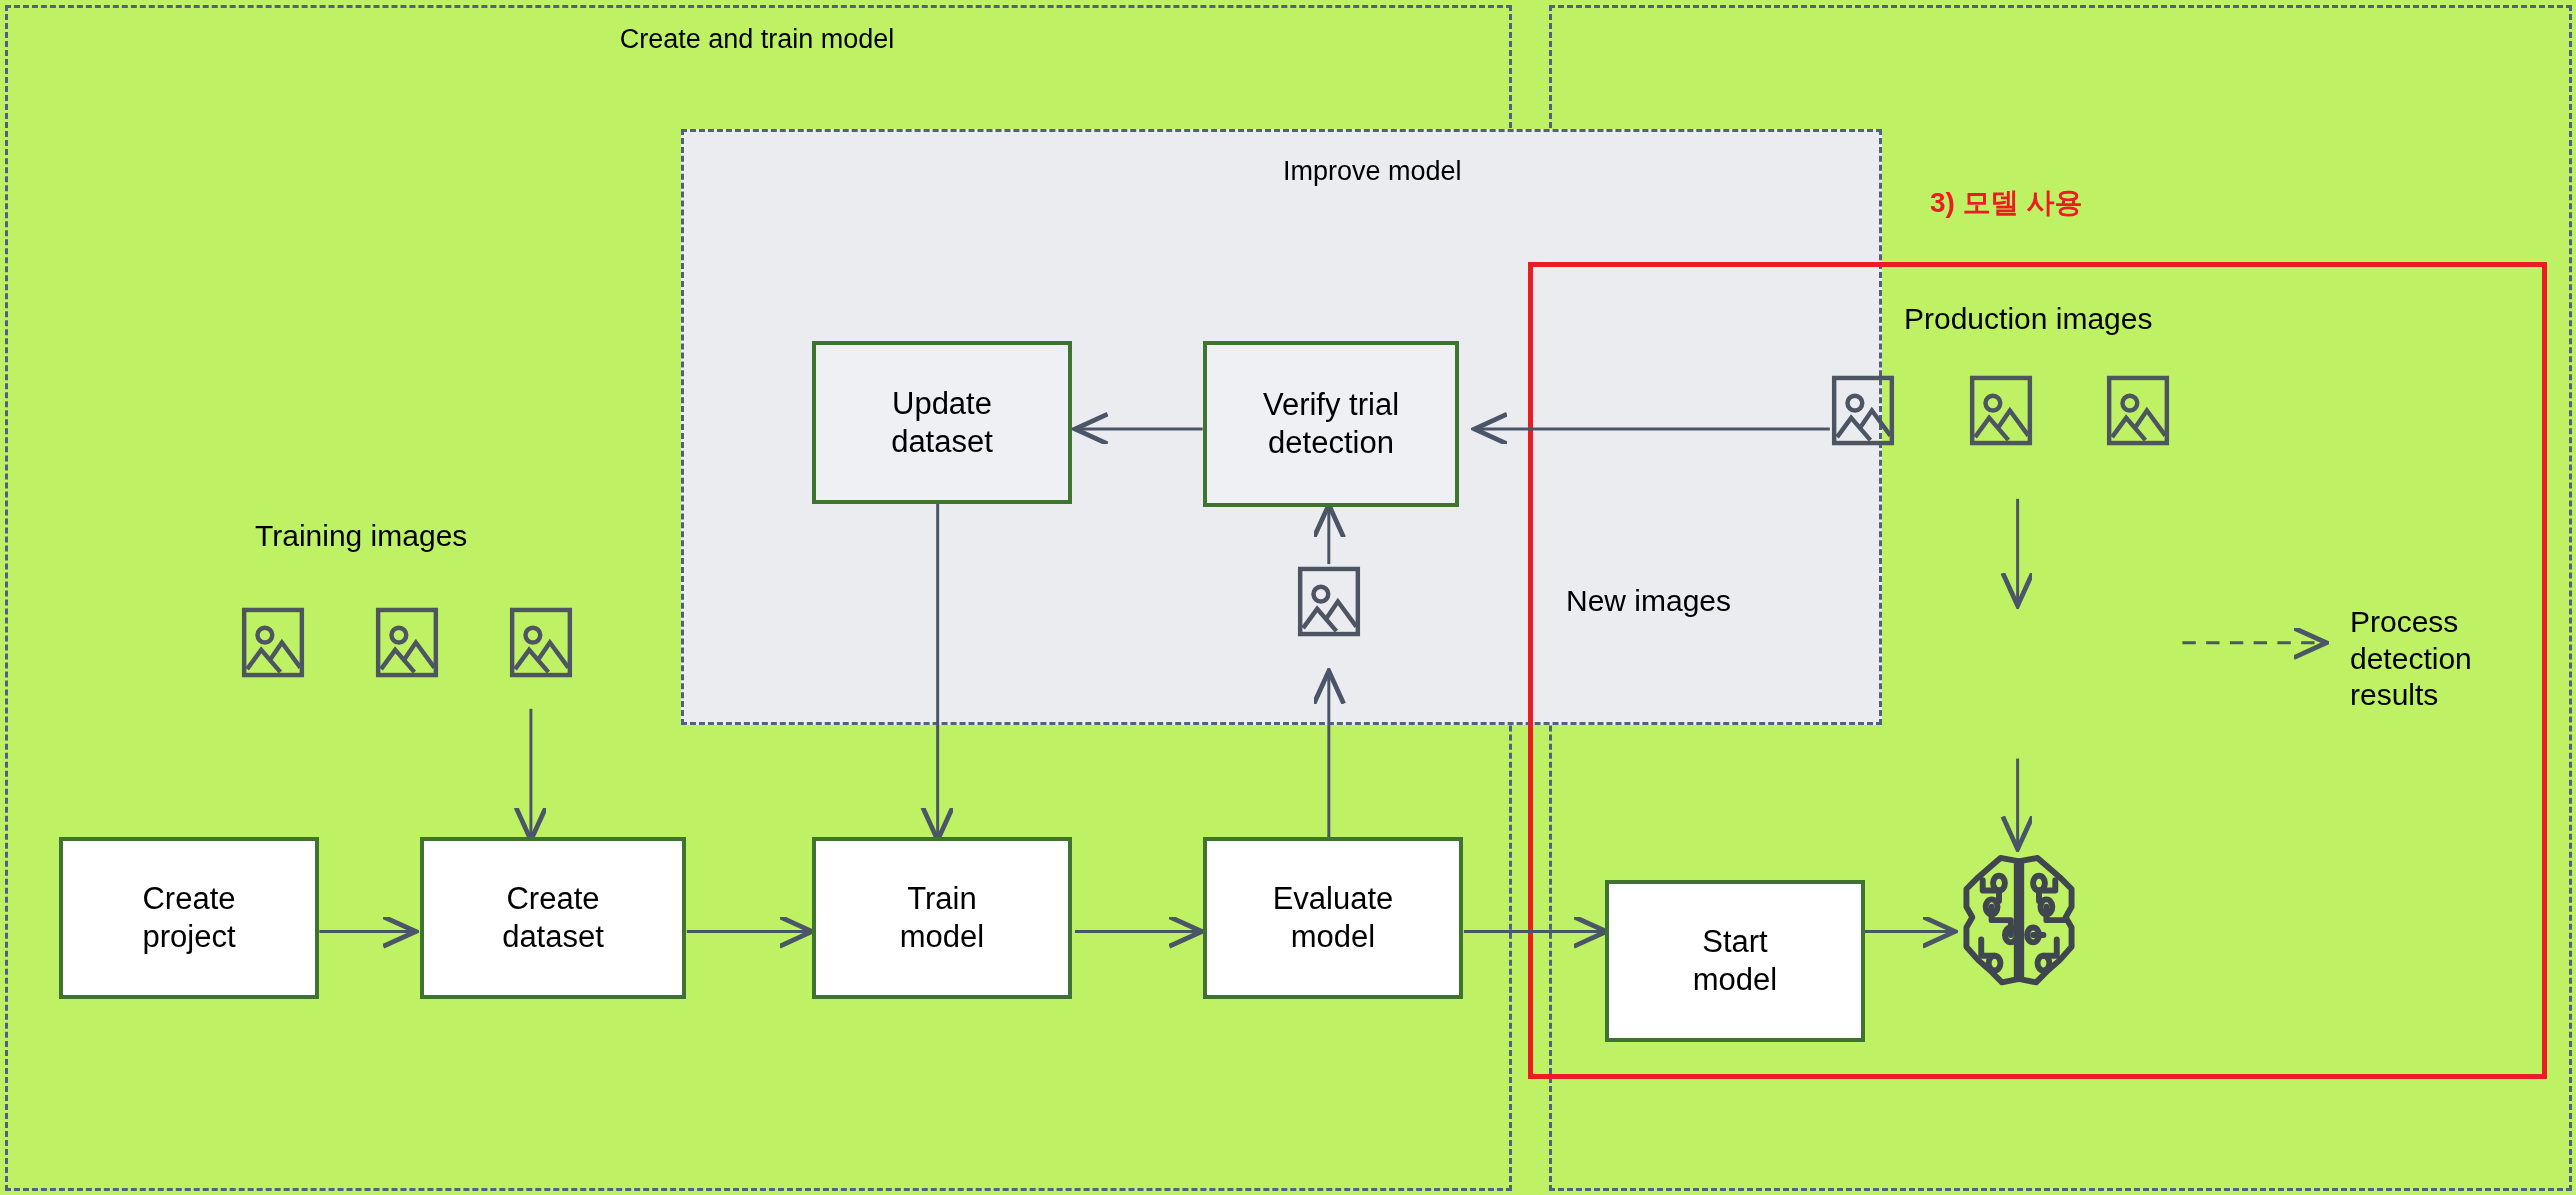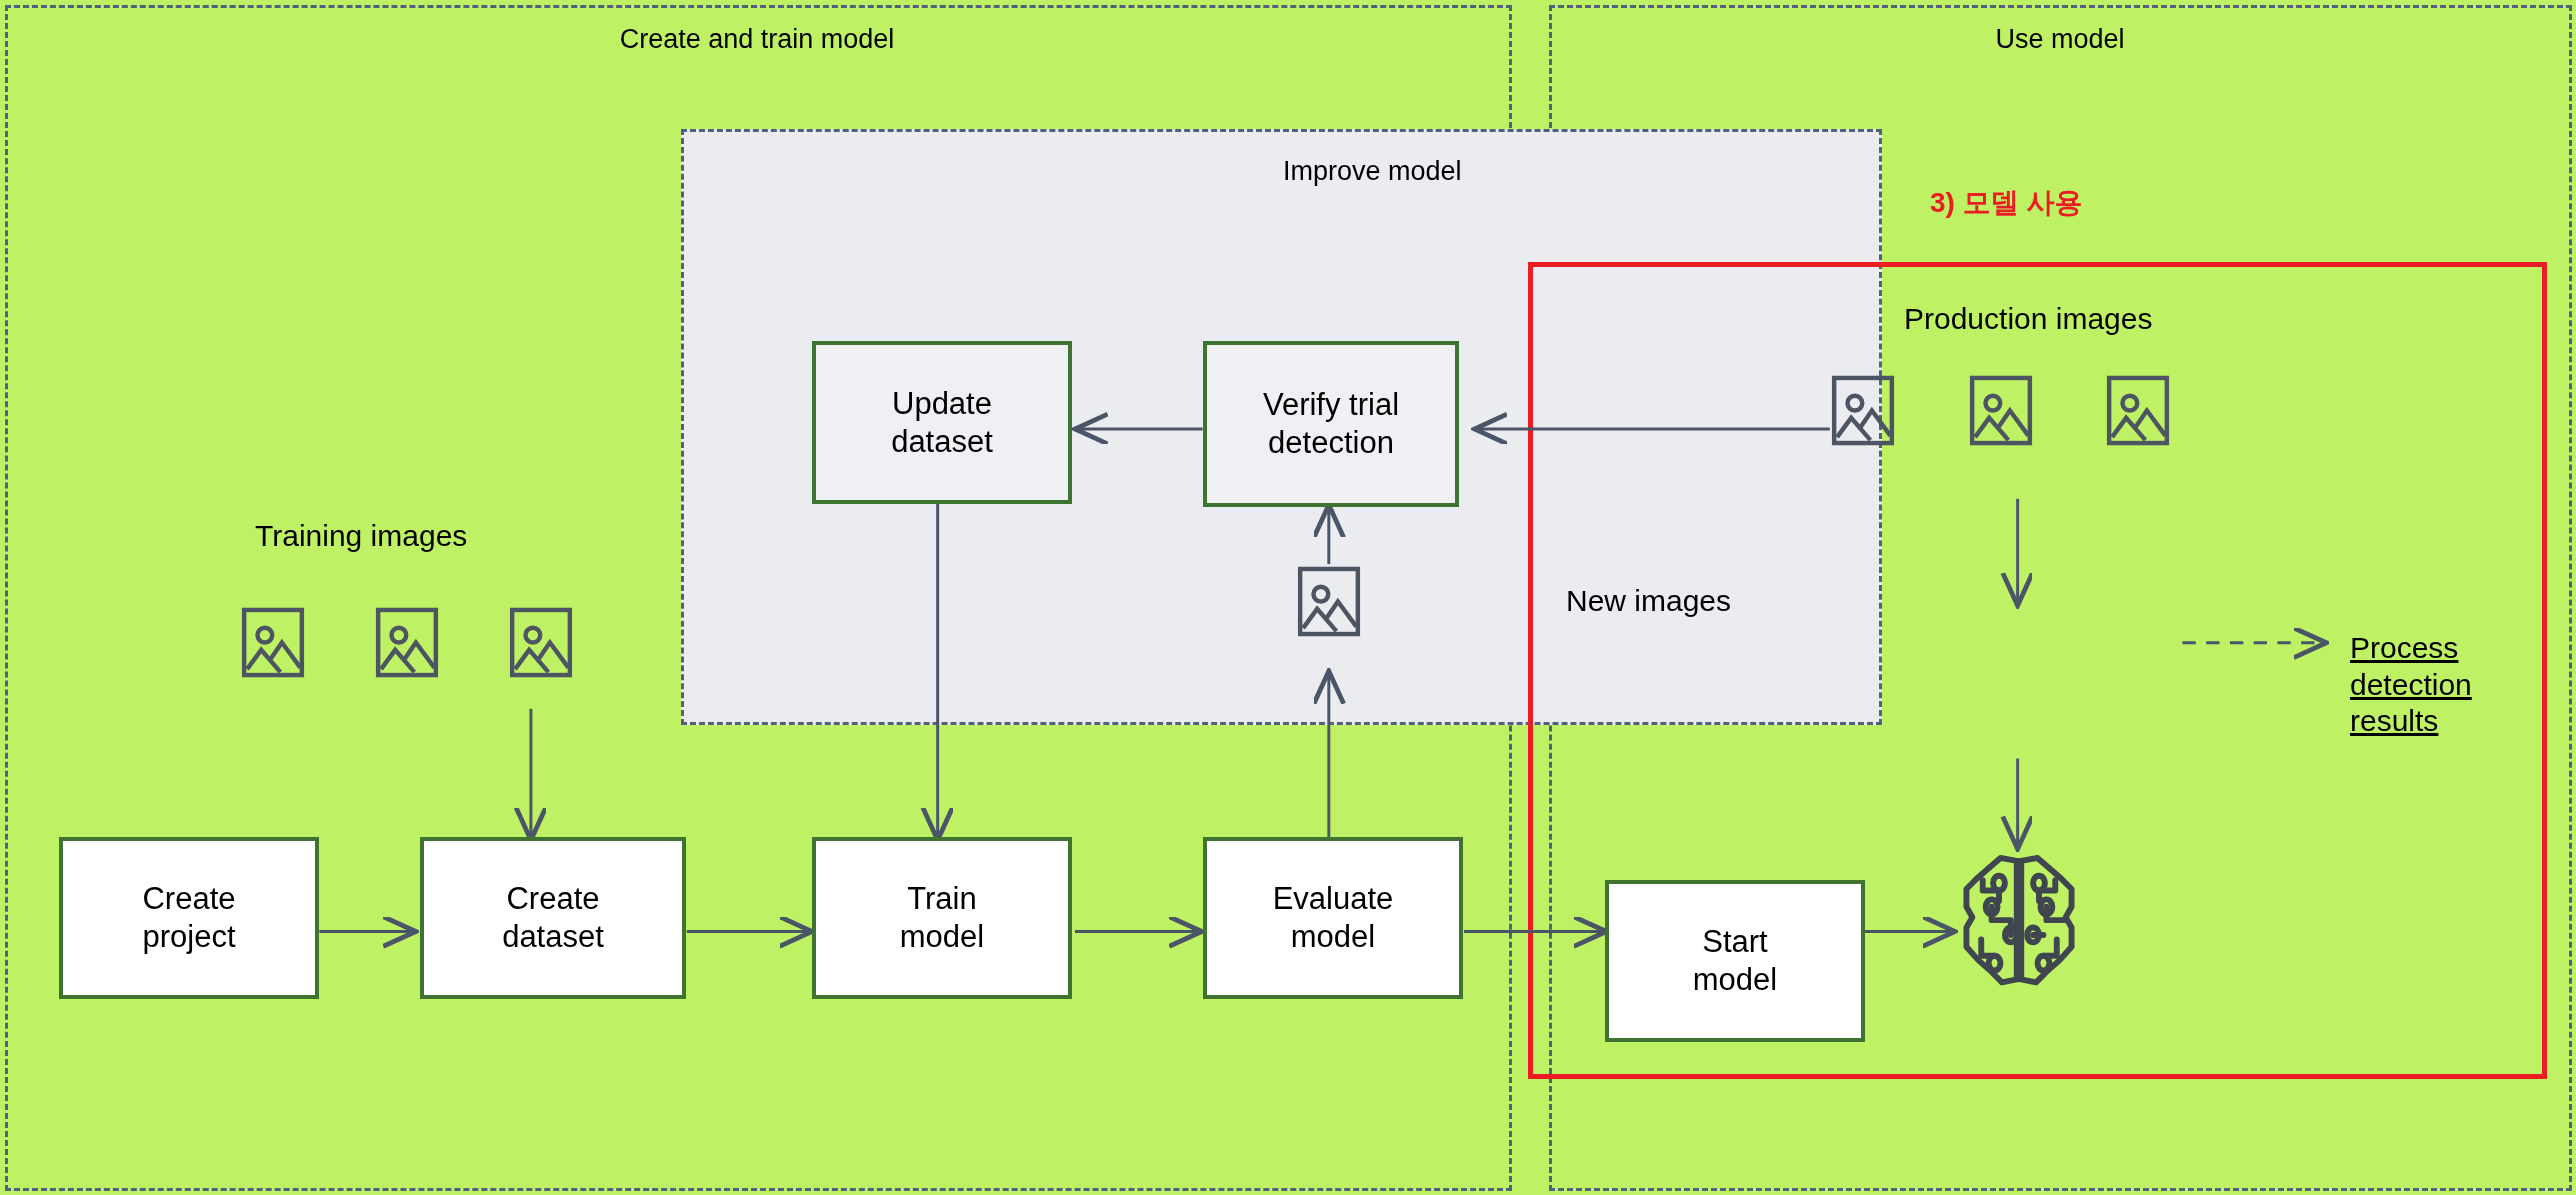--- a/index.html
+++ b/index.html
@@ -116,21 +116,20 @@
 </style>
 </head>
 <body>
 
 <div id="canvas">
 
   <div class="section-panel" style="left:4.5px; top:4.5px; width:1507px; height:1186px;"></div>
   <div class="section-panel" style="left:1549px; top:4.5px; width:1023px; height:1186px;"></div>
 
   <div class="section-title" style="left:460px; top:24px; width:594px;">Create and train model</div>
-  <div class="section-title" style="left:1763px; top:24px; width:594px;">Use model</div>
 
   <div class="improve-panel" style="left:681px; top:129px; width:1201px; height:596px;"></div>
   <div class="improve-title" style="left:1283px; top:156px;">Improve model</div>
 
   <div class="red-box" style="left:1528px; top:262px; width:1019px; height:817px;"></div>
   <div class="red-label" style="left:1930px; top:184px;">3) 모델 사용</div>
 
   <svg id="arrows" viewBox="0 0 3470 1610" xmlns="http://www.w3.org/2000/svg">
     <defs>
       <marker id="ah" markerWidth="12" markerHeight="12" refX="10" refY="5" orient="auto" markerUnits="strokeWidth">
@@ -247,21 +246,21 @@
   </div>
 
   <div class="proc-box on-grey" style="left:1203px; top:341px; width:256px; height:166px;">
     <span>
       <span style="display: block;">Verify trial</span>
       <span style="display: block;">detection</span>
     </span>
   </div>
 
 
-  <div class="plain-label multiline" style="left:2350px; top:630px; width:208px;text-decoration:underline;">
+  <div class="plain-label multiline" style="left:2350px; top:604px; width:208px;">
     <span>Process</span><br>
     <span>detection</span><br>
     <span>results</span>
   </div>
 
   <div class="proc-box" style="left:59px; top:837px; width:260px; height:162px;">
     <span>
       <span style="display: block;">Create</span>
       <span style="display: block;">project</span>
     </span>

